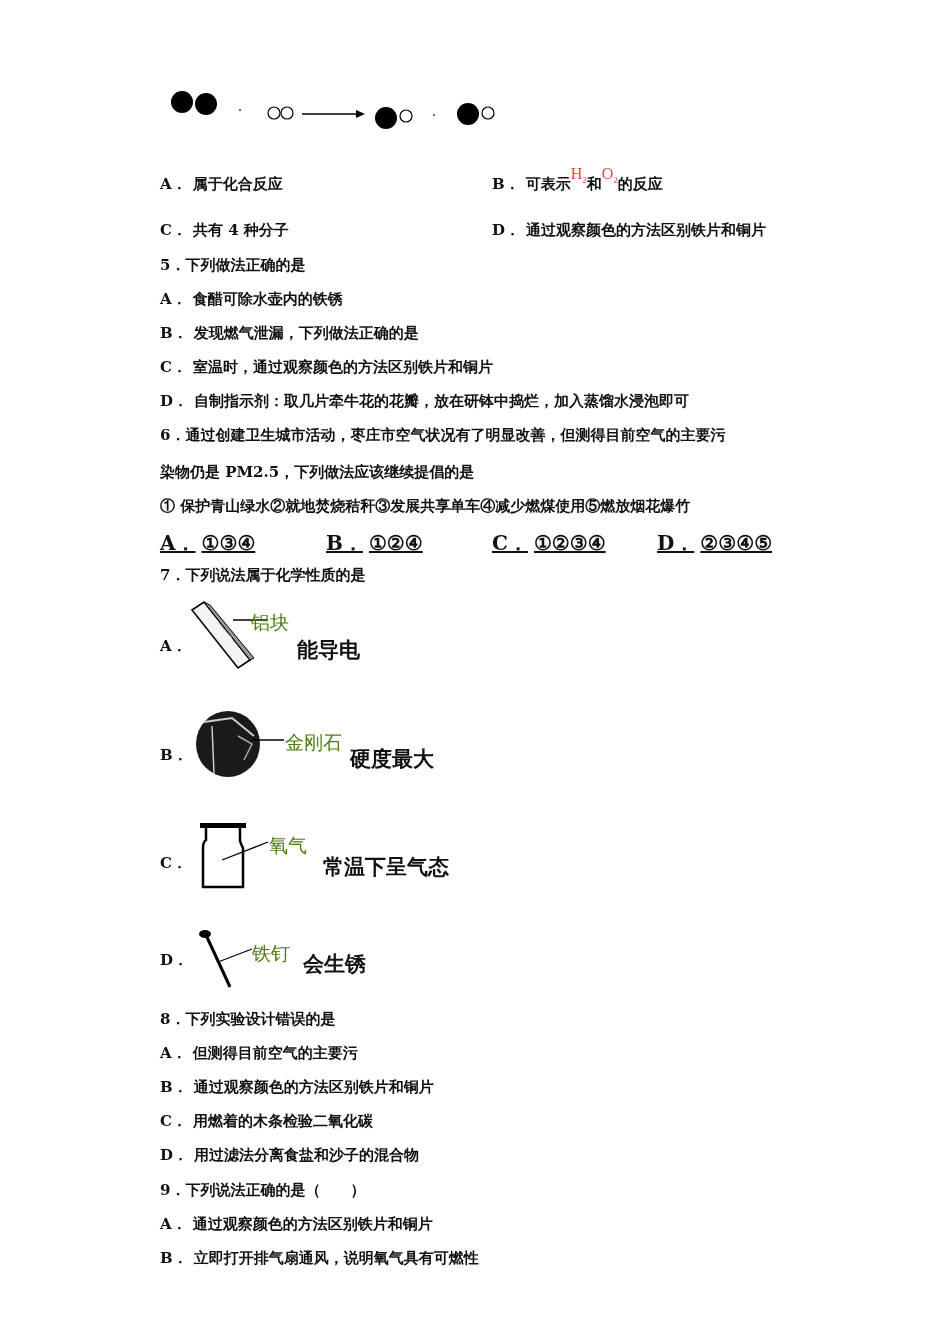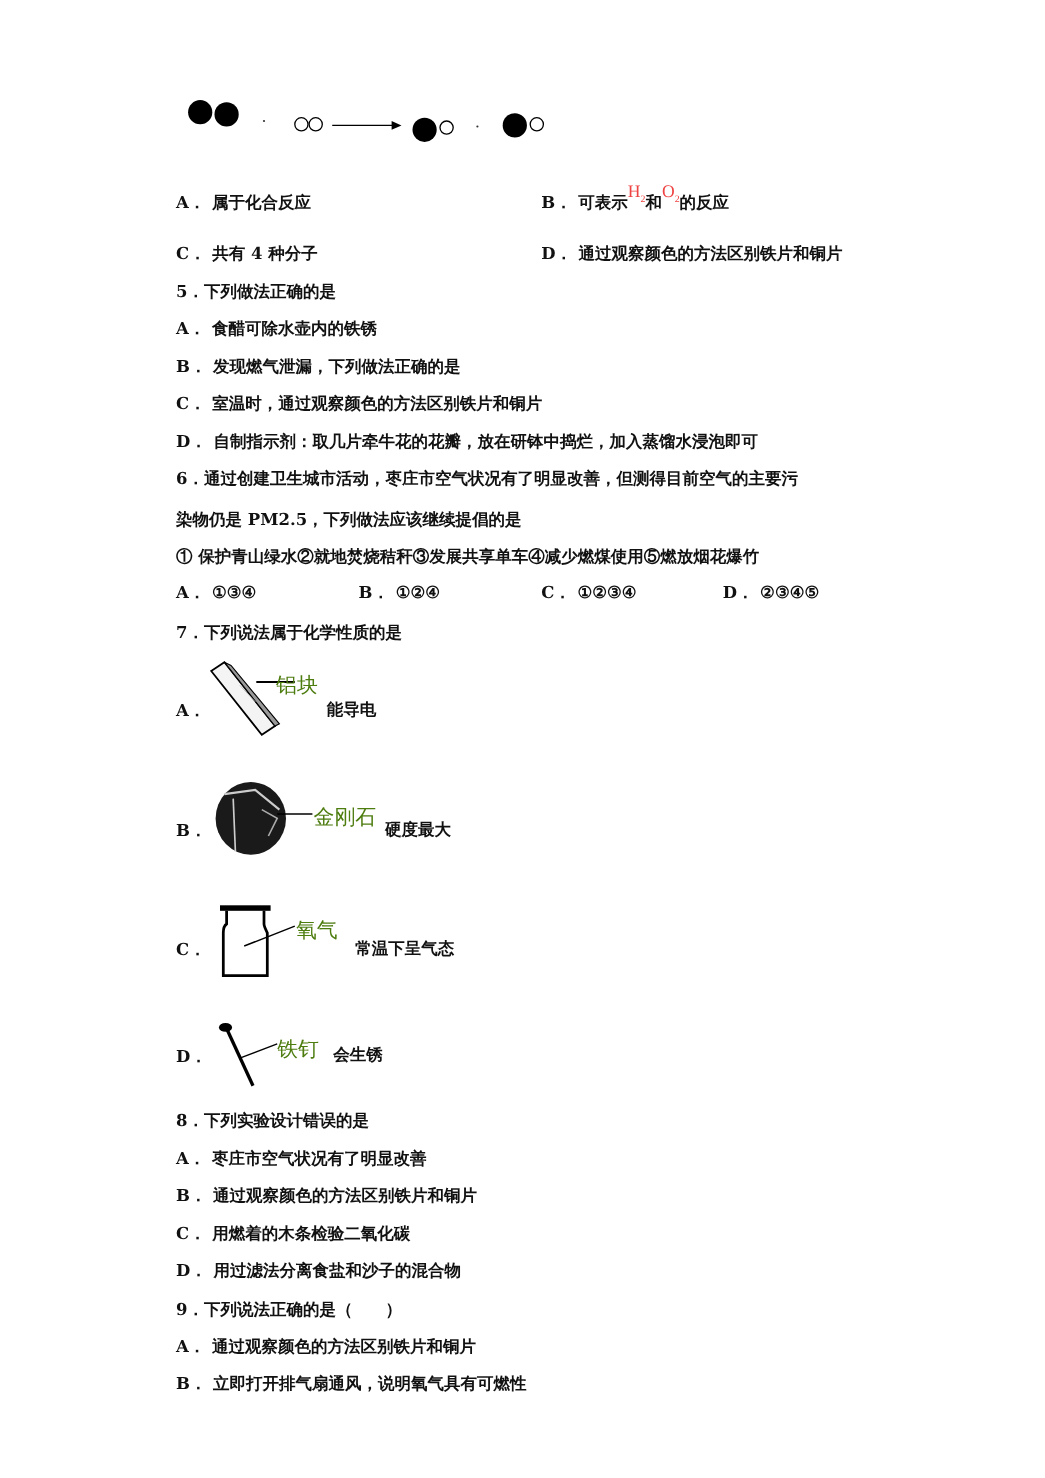--- a/index.html
+++ b/index.html
@@ -11,23 +11,23 @@
   .line {
     position: absolute; left: 160px;
     font-size: 15px; font-weight: bold; white-space: nowrap; line-height: 20px;
   }
   .lbl { margin-right: 6px; }
   .fig-label {
     position: absolute; font-family: "DejaVu Sans", "Liberation Sans", sans-serif;
     font-size: 19px; font-weight: normal; color: #4d7c0f;
   }
   .prop {
-    position: absolute; font-size: 15px; font-weight: bold; white-space: nowrap;
+    position: absolute; font-size: 21px; font-weight: bold; white-space: nowrap;
   }
-  .optrow { position: absolute; left: 160px; font-size: 15px; font-weight: bold; white-space: nowrap; }
+  .optrow { position: absolute; left: 160px; font-size: 20px; font-weight: bold; white-space: nowrap; text-decoration: underline; }
   .chem { font-family: "Liberation Serif", serif; font-weight: normal; font-size: 16px; color: #ef4444; position: relative; top: -10px; }
   .chem sub { font-size: 9px; }
   svg { position: absolute; }
 </style>
 </head>
 <body>
 
 <svg style="left:160px;top:80px" width="360" height="60" viewBox="0 0 360 60">
   <g>
     <circle cx="22" cy="22" r="11" fill="#000"></circle>
@@ -115,20 +115,20 @@
 <div class="line" style="top:950px">D．</div>
 <svg style="left:196px;top:925px" width="90" height="65" viewBox="0 0 90 65">
   <ellipse cx="9" cy="9" rx="6" ry="4" fill="#000"></ellipse>
   <line x1="10" y1="10" x2="34" y2="62" stroke="#000" stroke-width="3"></line>
   <line x1="22" y1="37" x2="56" y2="24" stroke="#000" stroke-width="1.2"></line>
 </svg>
 <div class="fig-label" style="left:252px;top:941px">铁钉</div>
 <div class="prop" style="left:303px;top:950px">会生锈</div>
 
 <div class="line" style="top:1009px">8．下列实验设计错误的是</div>
-<div class="line" style="top:1043px"><span class="lbl">A．</span><span>枣庄市空气状况有了明显改善</span></div>
+<div class="line" style="top:1043px"><span class="lbl">A．</span><span>但测得目前空气的主要污</span></div>
 <div class="line" style="top:1077px"><span class="lbl">B．</span><span>通过观察颜色的方法区别铁片和铜片</span></div>
 <div class="line" style="top:1111px"><span class="lbl">C．</span><span>用燃着的木条检验二氧化碳</span></div>
 <div class="line" style="top:1145px"><span class="lbl">D．</span><span>用过滤法分离食盐和沙子的混合物</span></div>
 
 <div class="line" style="top:1180px">9．下列说法正确的是（　　）</div>
 <div class="line" style="top:1214px"><span class="lbl">A．</span><span>通过观察颜色的方法区别铁片和铜片</span></div>
 <div class="line" style="top:1248px"><span class="lbl">B．</span><span>立即打开排气扇通风，说明氧气具有可燃性</span></div>
 
 </body></html>

